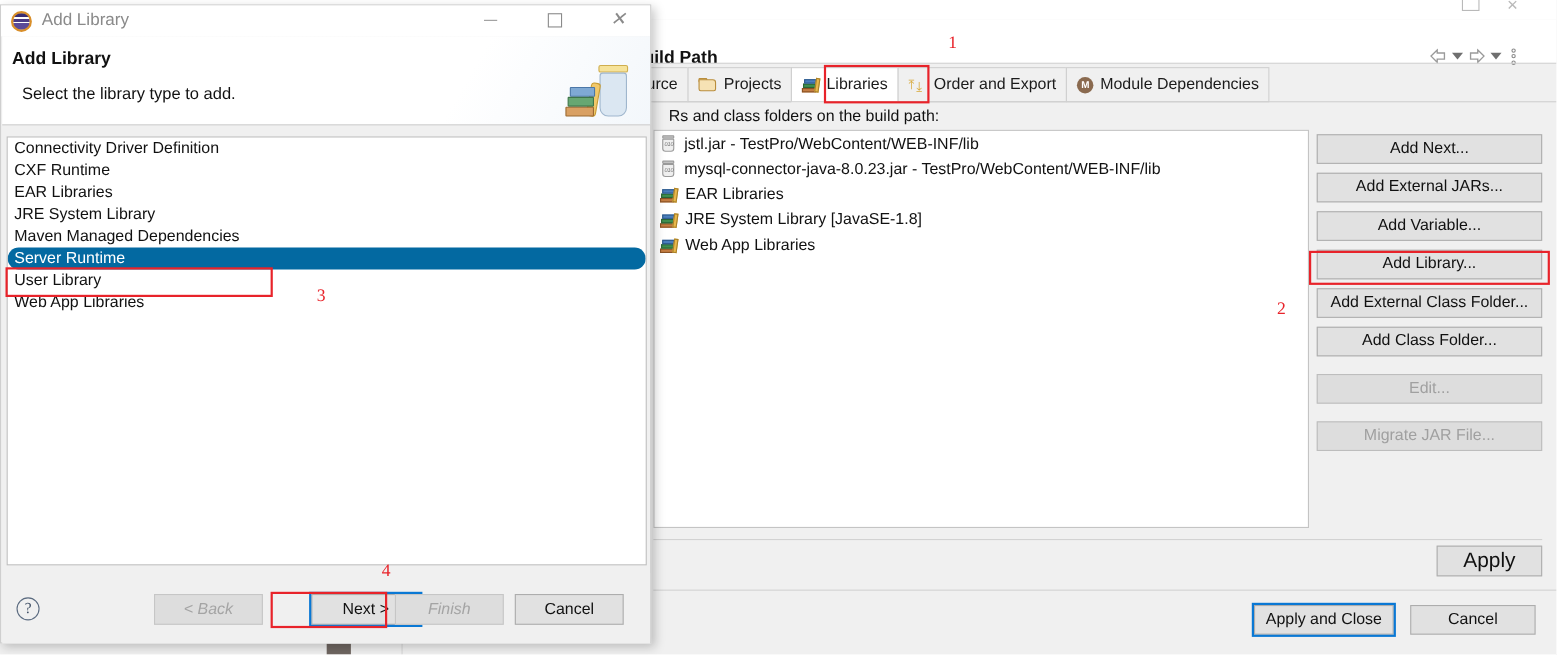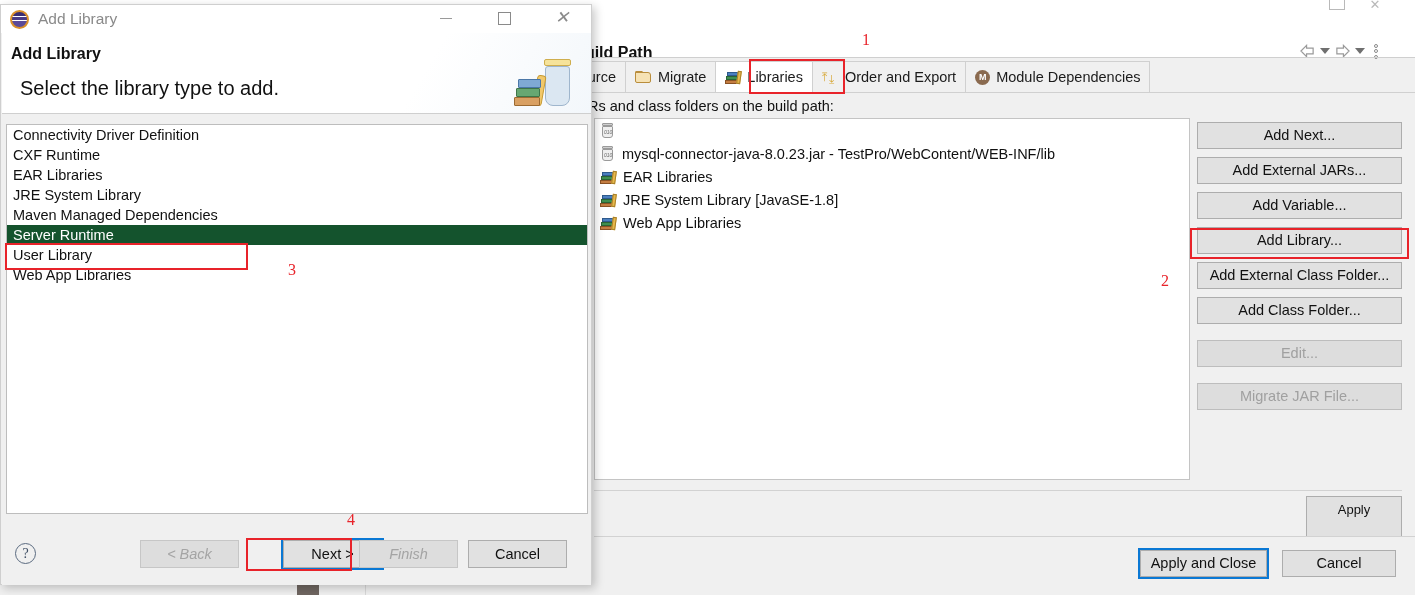--- a/index.html
+++ b/index.html
@@ -88,21 +88,21 @@
                color:#d8a93a; font-size:12px; line-height:12px; }
   .ic-arrows span { position:absolute; }
   .ic-arrows .a1 { left:0; top:1px; }
   .ic-arrows .a2 { left:7px; top:3px; }
   .ic-mod { width:15px; height:15px; border-radius:50%; background:#8a6a4f;
             color:#fff; font-size:9px; line-height:15px; text-align:center; flex:none;
             font-weight:bold; }
 
   
   .list-caption {
-    position:absolute; left:588px; top:98px; font-size:14.5px; color:#111111; white-space:nowrap;
+    position:absolute; left:608px; top:98px; font-size:14.5px; color:#111111; white-space:nowrap;
   }
 
   
   .jar-list {
     position:absolute; left:594px; top:118px; width:596px; height:362px;
     background:#ffffff; border:1px solid #c4c4c4; overflow:hidden;
   }
   .jar-row {
     display:flex; align-items:center; gap:7px; height:23px; padding-left:5px;
     font-size:14.5px; color:#111111; white-space:nowrap;
@@ -127,23 +127,23 @@
   .ebtn.gap { margin-top:16px; }
 
   .redbox { position:absolute; border:2px solid #e8232a; pointer-events:none; }
   .rednum {
     position:absolute; color:#e8232a; font-size:16px;
     font-family:"Liberation Serif", serif;
   }
 
   .bp-sep-apply { position:absolute; left:594px; top:490px; width:808px; height:1px; background:#d2d2d2; }
   .btn-apply {
-    position:absolute; left:1306px; top:496px; width:96px; height:41px;
+    position:absolute; left:1306px; top:496px; width:96px; height:28px;
     background:#e1e1e1; border:1px solid #adadad;
-    font-size:13px; color:#111111; text-align:center; line-height:25px;
+    font-size:19px; color:#111111; text-align:center; line-height:25px;
   }
   .bp-sep-bottom { position:absolute; left:594px; top:536px; width:821px; height:1px; background:#d2d2d2; }
   .btn-apply-close {
     position:absolute; left:1140px; top:550px; width:127px; height:27px;
     background:#e1e1e1; border:1px solid #adadad; outline:2px solid #0a78d4;
     font-size:14.5px; color:#111111; text-align:center; line-height:25px;
   }
   .btn-cancel-bp {
     position:absolute; left:1282px; top:550px; width:114px; height:27px;
     background:#e1e1e1; border:1px solid #adadad;
@@ -181,21 +181,21 @@
 
   .dlg-head {
     position:absolute; left:1px; top:28px; width:589px; height:81px;
     background:linear-gradient(120deg,#ffffff 0 70%, #f3f7fb 100%);
     border-bottom:1px solid #cfcfcf;
   }
   .dlg-head-title {
     position:absolute; left:9px; top:12px; font-size:16px; font-weight:bold; color:#111111;
   }
   .dlg-head-sub {
-    position:absolute; left:18px; top:44px; font-size:20px; color:#111111;
+    position:absolute; left:18px; top:44px; font-size:15px; color:#111111;
   }
   .jar-art { position:absolute; left:510px; top:26px; width:70px; height:58px; }
   .jar-art .jlid { position:absolute; left:32px; top:0; width:27px; height:7px;
                    background:#f6e39a; border:1px solid #cfae4e; border-radius:2px; }
   .jar-art .jbody { position:absolute; left:33px; top:7px; width:25px; height:40px;
                     background:#dbe7f2; border:1px solid #9fb6cd; border-radius:3px 3px 8px 8px; }
   .jar-art .jstick { position:absolute; left:23px; top:16px; width:9px; height:31px;
                      background:#f1c86a; border:1px solid #c79b33; border-radius:3px;
                      transform:rotate(10deg); }
   .jar-art .k1 { position:absolute; left:2px; top:38px; width:26px; height:9px;
@@ -206,21 +206,21 @@
                  background:#7fa9d4; border:1px solid #4b77a8; border-radius:1px; }
 
   .lib-list {
     position:absolute; left:5px; top:119px; width:582px; height:390px;
     background:#ffffff; border:1px solid #bdbdbd; overflow:hidden;
   }
   .lib-row {
     height:20px; padding-left:6px; font-size:14.5px; color:#111111;
     line-height:20px; white-space:nowrap;
   }
-  .lib-row.selected { background:#14532d; color:#ffffff; }
+  .lib-row.selected { background:#0369a1; color:#ffffff;border-radius:10px; }
 
   .dlg-footer { position:absolute; left:1px; top:516px; width:589px; height:64px; background:#f0f0f0; }
   .help-icon {
     position:absolute; left:14px; top:538px; width:21px; height:21px; border-radius:50%;
     border:1px solid #5b6b80; color:#3d4d63; font-size:14px; line-height:19px;
     text-align:center; font-family:"Liberation Serif", serif;
   }
   .dbtn {
     position:absolute; top:535px; width:99px; height:28px;
     background:#e1e1e1; border:1px solid #adadad;
@@ -269,21 +269,21 @@
 
     <div class="tabs">
       <div class="tab">
         <span>Source</span>
       </div>
       <div class="tab">
         <span class="ic-folder">
             <i class="f2"></i>
             <i class="f1"></i>
           </span>
-        <span>Migrate</span>
+        <span>Projects</span>
       </div>
       <div class="tab selected">
         <span class="ic-books">
             <i class="b1"></i>
             <i class="b2"></i>
             <i class="b3"></i>
             <i class="bm"></i>
           </span>
         <span>Libraries</span>
       </div>
@@ -303,20 +303,21 @@
 
     <div class="list-caption">Rs and class folders on the build path:</div>
 
     <div class="jar-list">
       <div class="jar-row">
         <span class="ic-jar">
             <i class="lid"></i>
             <i class="body"></i>
             <i class="dots">010</i>
           </span>
+        <span>jstl.jar - TestPro/WebContent/WEB-INF/lib</span>
       </div>
       <div class="jar-row">
         <span class="ic-jar">
             <i class="lid"></i>
             <i class="body"></i>
             <i class="dots">010</i>
           </span>
         <span>mysql-connector-java-8.0.23.jar - TestPro/WebContent/WEB-INF/lib</span>
       </div>
       <div class="jar-row">

